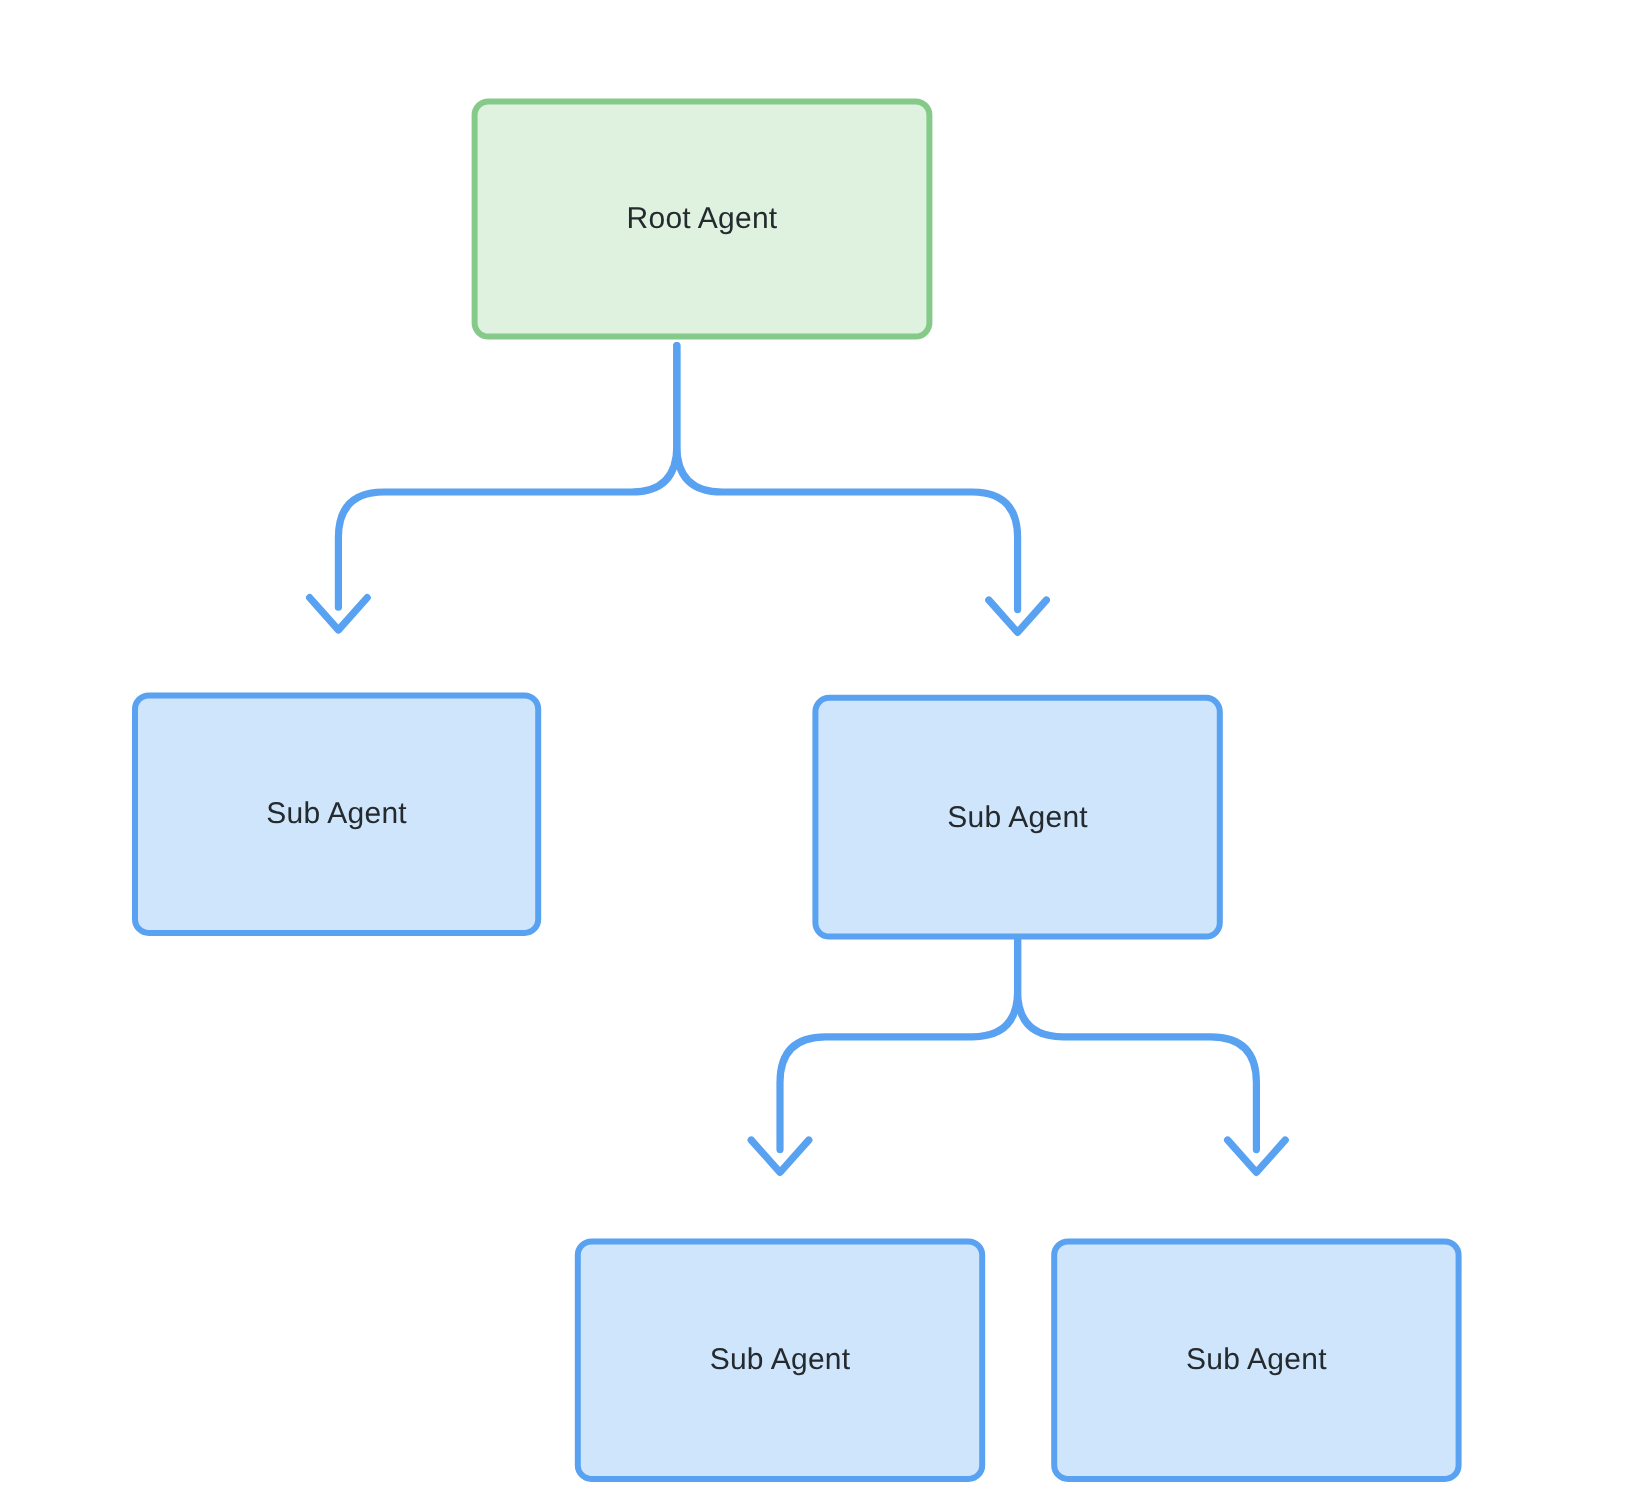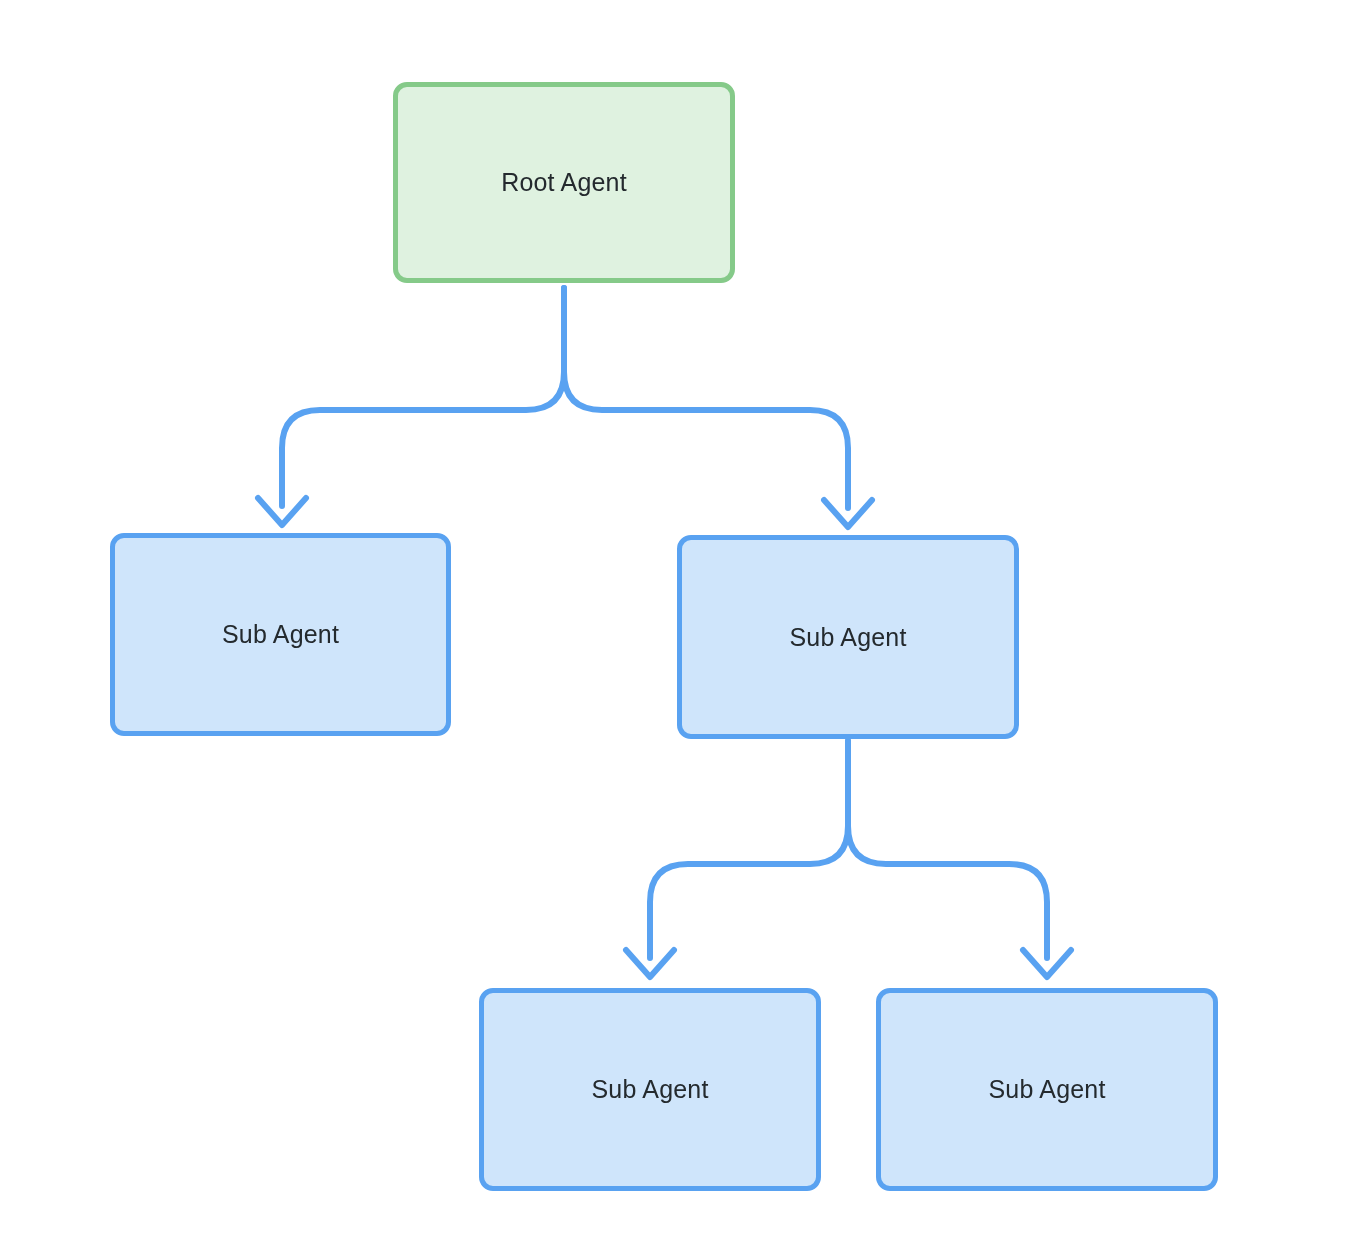--- a/index.html
+++ b/index.html
@@ -41,22 +41,23 @@
     color: var(--label-text, #242a2e);
     cursor: default;
   }
   .node-root {
     background: var(--root-fill, #dff2e0);
     border: 5px solid var(--root-border, #85ca89);
   }
   .node-sub {
     background: var(--sub-fill, #cfe5fb);
     border: 5px solid var(--sub-border, #59a2f1);
+    margin-top: 44px;
   }
-  .n-root      { left: 393px; top:  82px; width: 342px; height: 201px; }
+  .n-root      { left: 393px; top:  82px; width: 384px; height: 201px; }
   .n-sub-left  { left: 110px; top: 533px; width: 341px; height: 203px; }
   .n-sub-right { left: 677px; top: 535px; width: 342px; height: 204px; }
   .n-sub-bl    { left: 479px; top: 988px; width: 342px; height: 203px; }
   .n-sub-br    { left: 876px; top: 988px; width: 342px; height: 203px; }
   .node-label { pointer-events: none; }
 </style>
 </head>
 <body>
 
 <div class="canvas">

